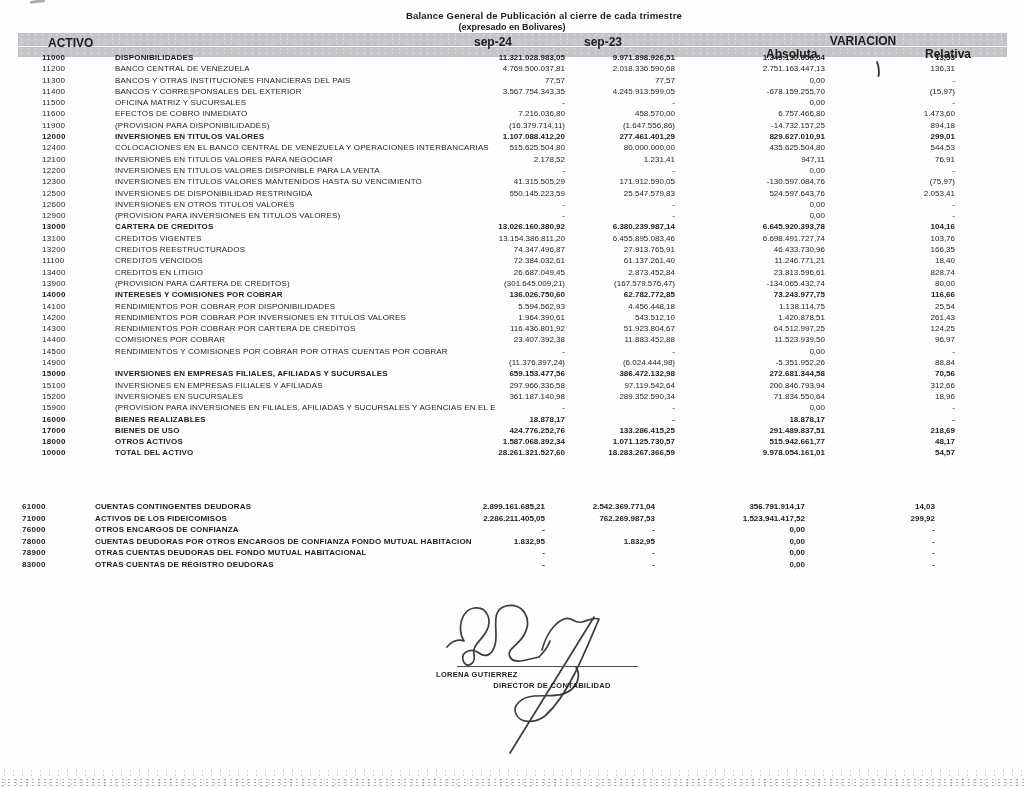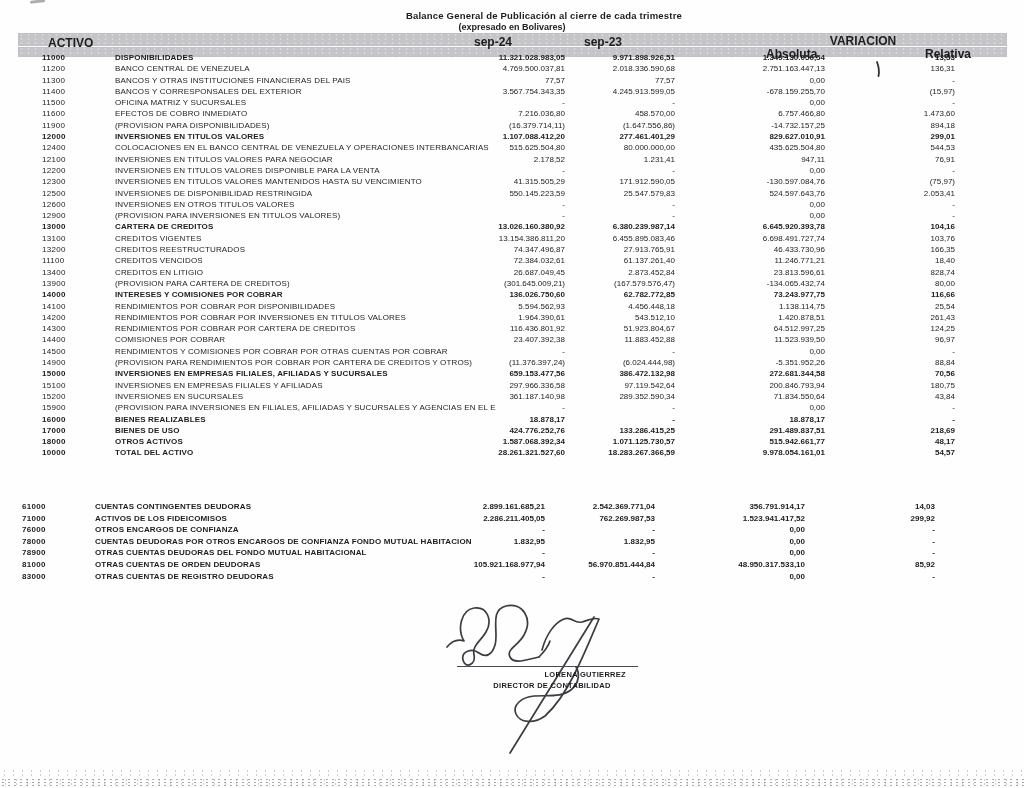--- a/index.html
+++ b/index.html
@@ -33,21 +33,21 @@
   .cell{position:absolute;top:0;font-size:8px;line-height:11.3px;white-space:nowrap;}
   .rows-sec .cell{line-height:11.6px;}
   .c-code{left:22px;width:52px;letter-spacing:.3px;}
   .c-name{left:95px;letter-spacing:.15px;}
   .c-s24{left:385px;width:160px;text-align:right;}
   .c-s23{left:505px;width:150px;text-align:right;}
   .c-abs{left:645px;width:160px;text-align:right;}
   .c-rel{left:795px;width:140px;text-align:right;}
   .row.bold .cell{font-weight:700;}
   .sig-rule{position:absolute;left:457px;top:666px;width:181px;height:1.2px;background:#4a4a4e;}
-  .sig-name{position:absolute;left:426px;top:670px;width:200px;text-align:right;
+  .sig-name{position:absolute;left:436px;top:670px;width:200px;text-align:left;
     font-size:7.5px;font-weight:700;letter-spacing:.3px;}
   .sig-title{position:absolute;left:452px;top:681px;width:200px;text-align:center;
     font-size:7.5px;font-weight:700;letter-spacing:.3px;}
   .sig-svg{position:absolute;left:430px;top:595px;}
   .pen-mark{position:absolute;left:872px;top:60px;}
   .corner-artifact{position:absolute;left:30px;top:0;width:15px;height:3px;
     background:#8f8f96;border-radius:2px;transform:rotate(-6deg);opacity:.75;}
   .noise-strip-a{position:absolute;left:0;top:769px;width:1024px;height:8px;
     background-image:radial-gradient(circle, rgba(110,110,118,.32) .6px, transparent 1px);
     background-size:9px 4px;}
@@ -289,49 +289,48 @@
       <div class="row">
         <span class="cell c-code">14500</span>
         <span class="cell c-name">RENDIMIENTOS Y COMISIONES POR COBRAR POR OTRAS CUENTAS POR COBRAR</span>
         <span class="cell c-s24">-</span>
         <span class="cell c-s23">-</span>
         <span class="cell c-abs">0,00</span>
         <span class="cell c-rel">-</span>
       </div>
       <div class="row">
         <span class="cell c-code">14900</span>
-        <span class="cell c-name">(PROVISION PARA RENDIMIENTOS POR COBRAR POR CARTERA DE CREDITOS Y OTROS)</span>
         <span class="cell c-s24">(11.376.397,24)</span>
         <span class="cell c-s23">(6.024.444,98)</span>
         <span class="cell c-abs">-5.351.952,26</span>
         <span class="cell c-rel">88,84</span>
       </div>
       <div class="row bold">
         <span class="cell c-code">15000</span>
         <span class="cell c-name">INVERSIONES EN EMPRESAS FILIALES, AFILIADAS Y SUCURSALES</span>
         <span class="cell c-s24">659.153.477,56</span>
         <span class="cell c-s23">386.472.132,98</span>
         <span class="cell c-abs">272.681.344,58</span>
         <span class="cell c-rel">70,56</span>
       </div>
       <div class="row">
         <span class="cell c-code">15100</span>
         <span class="cell c-name">INVERSIONES EN EMPRESAS FILIALES Y AFILIADAS</span>
         <span class="cell c-s24">297.966.336,58</span>
         <span class="cell c-s23">97.119.542,64</span>
         <span class="cell c-abs">200.846.793,94</span>
-        <span class="cell c-rel">180,75</span>
+        <span class="cell c-rel">312,66</span>
       </div>
       <div class="row">
         <span class="cell c-code">15200</span>
         <span class="cell c-name">INVERSIONES EN SUCURSALES</span>
         <span class="cell c-s24">361.187.140,98</span>
         <span class="cell c-s23">289.352.590,34</span>
         <span class="cell c-abs">71.834.550,64</span>
-        <span class="cell c-rel">43,84</span>
+        <span class="cell c-rel">18,96</span>
       </div>
       <div class="row">
         <span class="cell c-code">15900</span>
         <span class="cell c-name">(PROVISION PARA INVERSIONES EN FILIALES, AFILIADAS Y SUCURSALES Y AGENCIAS EN EL E</span>
         <span class="cell c-s24">-</span>
         <span class="cell c-s23">-</span>
         <span class="cell c-abs">0,00</span>
         <span class="cell c-rel">-</span>
       </div>
       <div class="row bold">
@@ -400,28 +399,20 @@
         <span class="cell c-abs">0,00</span>
         <span class="cell c-rel">-</span>
       </div>
       <div class="row bold">
         <span class="cell c-code">78900</span>
         <span class="cell c-name">OTRAS CUENTAS DEUDORAS DEL FONDO MUTUAL HABITACIONAL</span>
         <span class="cell c-s24">-</span>
         <span class="cell c-s23">-</span>
         <span class="cell c-abs">0,00</span>
         <span class="cell c-rel">-</span>
-      </div>
-      <div class="row bold">
-        <span class="cell c-code">81000</span>
-        <span class="cell c-name">OTRAS CUENTAS DE ORDEN DEUDORAS</span>
-        <span class="cell c-s24">105.921.168.977,94</span>
-        <span class="cell c-s23">56.970.851.444,84</span>
-        <span class="cell c-abs">48.950.317.533,10</span>
-        <span class="cell c-rel">85,92</span>
       </div>
       <div class="row bold">
         <span class="cell c-code">83000</span>
         <span class="cell c-name">OTRAS CUENTAS DE REGISTRO DEUDORAS</span>
         <span class="cell c-s24">-</span>
         <span class="cell c-s23">-</span>
         <span class="cell c-abs">0,00</span>
         <span class="cell c-rel">-</span>
       </div>
     </div>

